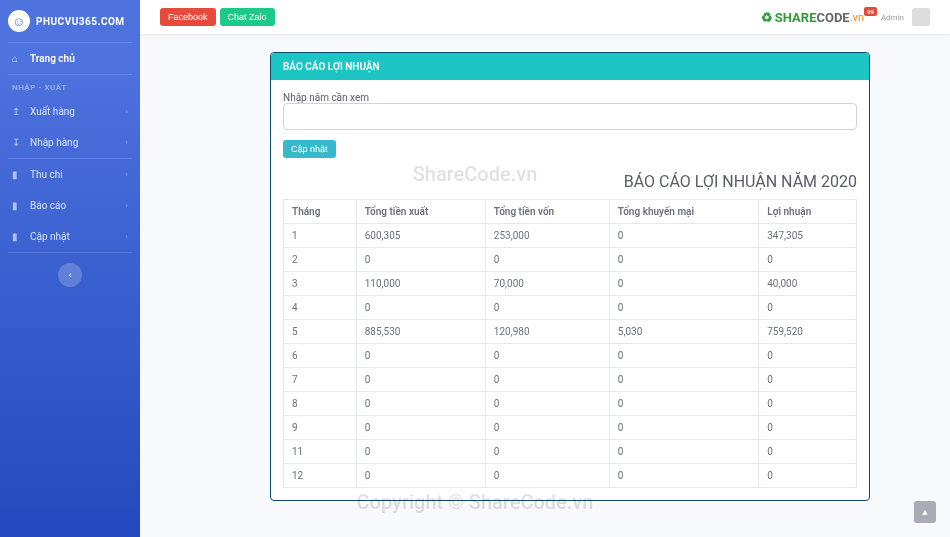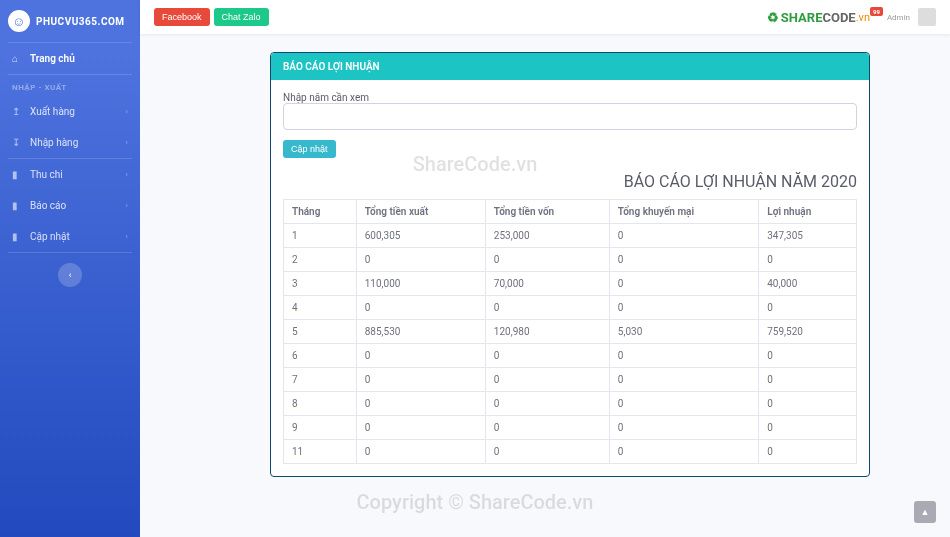--- a/index.html
+++ b/index.html
@@ -86,21 +86,21 @@
       display: flex;
       flex-direction: column;
     }
     .topbar {
       background: #fff;
       height: 34px;
       box-shadow: 0 1px 3px rgba(0,0,0,0.08);
       display: flex;
       align-items: center;
       justify-content: space-between;
-      padding: 0 14px;
+      padding: 0 20px;
     }
     .topbar-left { display: flex; gap: 4px; }
     .btn { padding: 4px 8px; border-radius: 3px; font-size: 9px; color: #fff; border: none; cursor: pointer; }
     .btn-danger { background: #e74a3b; }
     .btn-success { background: #1cc88a; }
     .btn-info { background: #36b9cc; }
     .topbar-right { display: flex; align-items: center; gap: 4px; }
     .logo-share { display: flex; align-items: center; font-weight: 700; font-size: 13px; }
     .logo-share .g1 { color: #2e9d3e; }
     .logo-share .g2 { color: #666; text-align: right; }
@@ -146,21 +146,21 @@
       position: absolute;
       left: 50%;
       transform: translateX(-50%);
       color: rgba(0,0,0,0.12);
       font-size: 20px;
       font-weight: 500;
       pointer-events: none;
       white-space: nowrap;
       z-index: 50;
     }
-    .wm1 { top: 152px; }
+    .wm1 { top: 162px; }
     .wm2 { top: 490px; }
     .scroll-top {
       position: absolute;
       right: 14px;
       bottom: 14px;
       width: 22px;
       height: 22px;
       background: rgba(90,92,105,0.5);
       border-radius: 3px;
       display: flex;
@@ -339,20 +339,27 @@
                 <td>0</td>
                 <td>0</td>
               </tr>
               <tr>
                 <td>11</td>
                 <td>0</td>
                 <td>0</td>
                 <td>0</td>
                 <td>0</td>
               </tr>
+              <tr>
+                <td>12</td>
+                <td>0</td>
+                <td>0</td>
+                <td>0</td>
+                <td>0</td>
+              </tr>
             </tbody>
         </table>
       </div>
     </div>
 
   </div>
 </div>
 
 <div class="watermark wm1">ShareCode.vn</div>
 <div class="watermark wm2">Copyright © ShareCode.vn</div>

